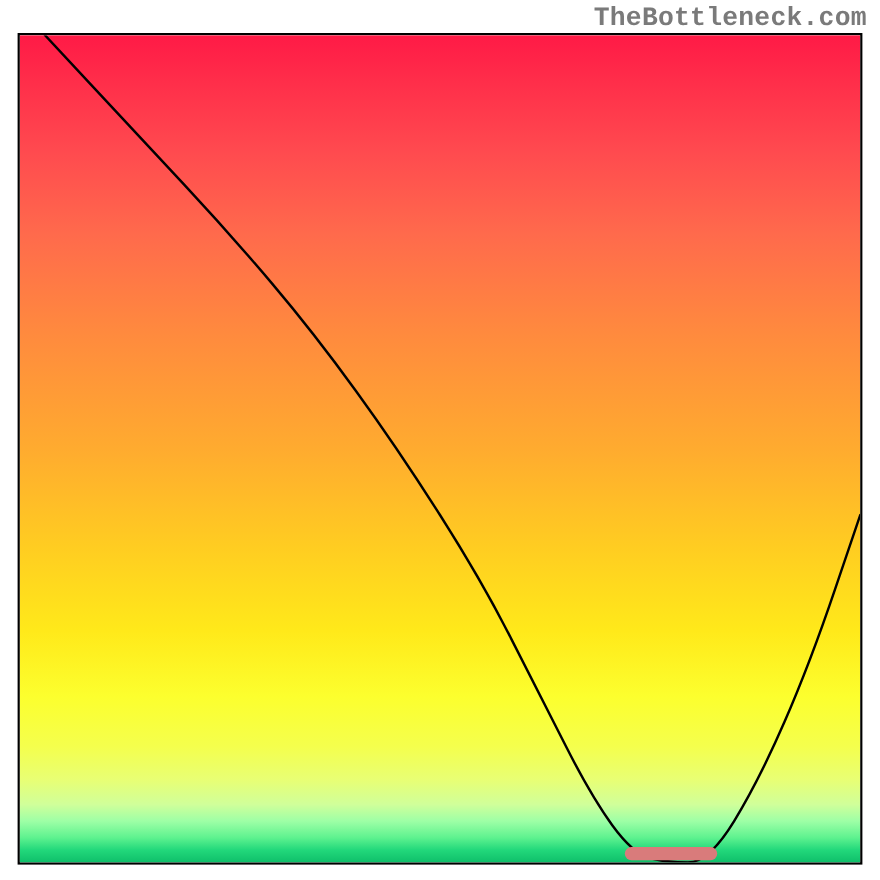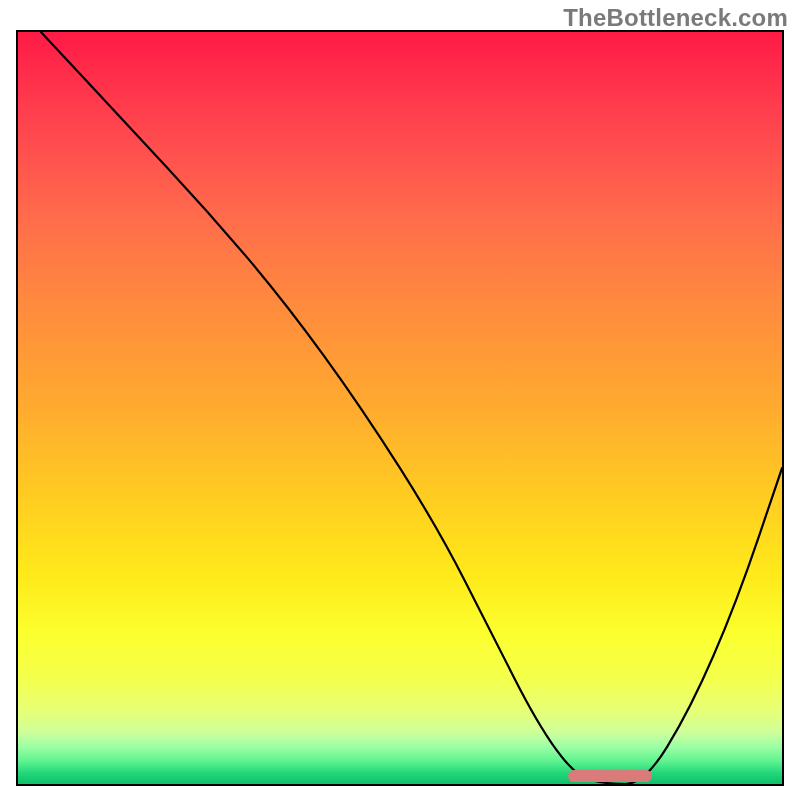--- a/index.html
+++ b/index.html
@@ -13,21 +13,21 @@
   .frame {
     position: relative;
     width: 800px;
     height: 800px;
     background: #ffffff;
   }
   .watermark {
     position: absolute;
     top: 4px;
     right: 12px;
-    font-family: Liberation Sans, sans-serif;
+    font-family: Liberation Mono, monospace;
     font-size: 24px;
     font-weight: 600;
     color: #7a7a7a;
     letter-spacing: 0.2px;
   }
   .plot {
     position: absolute;
     left: 16px;
     top: 30px;
     width: 768px;

